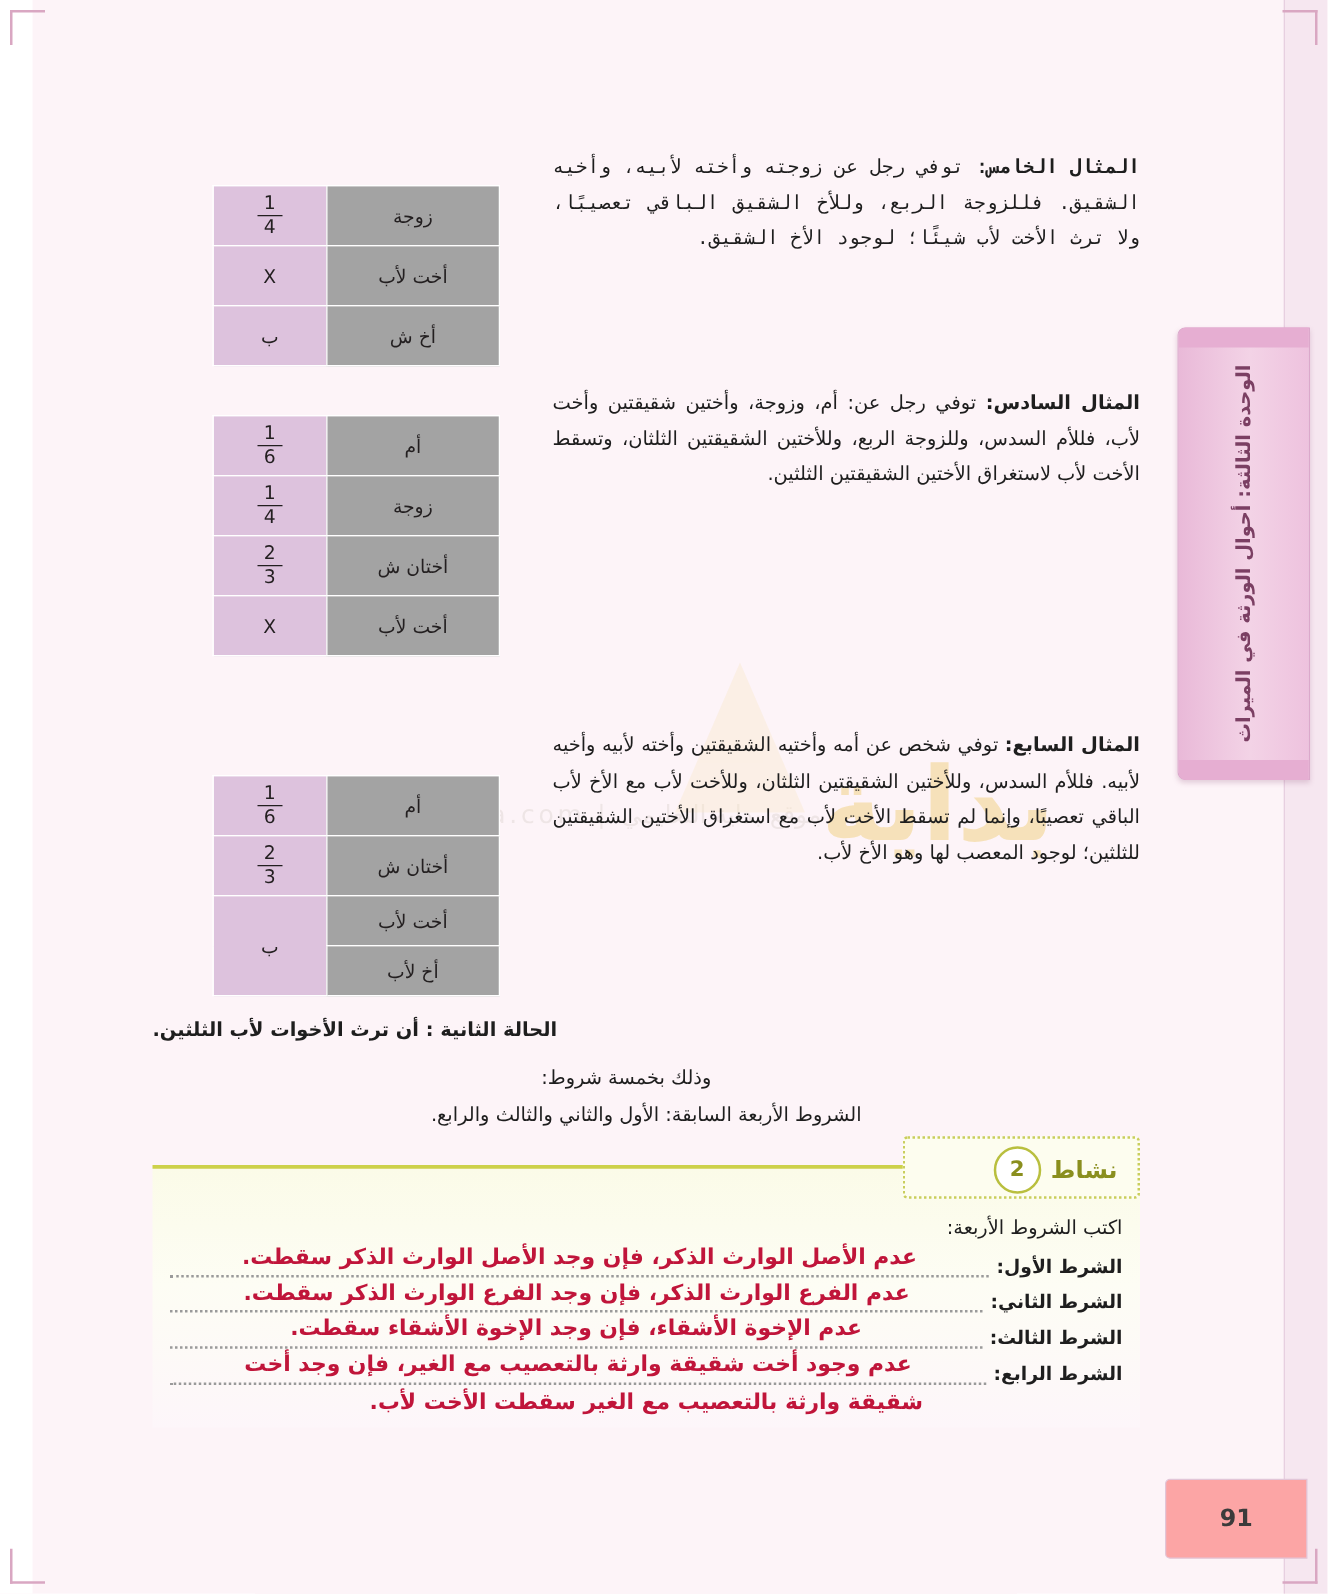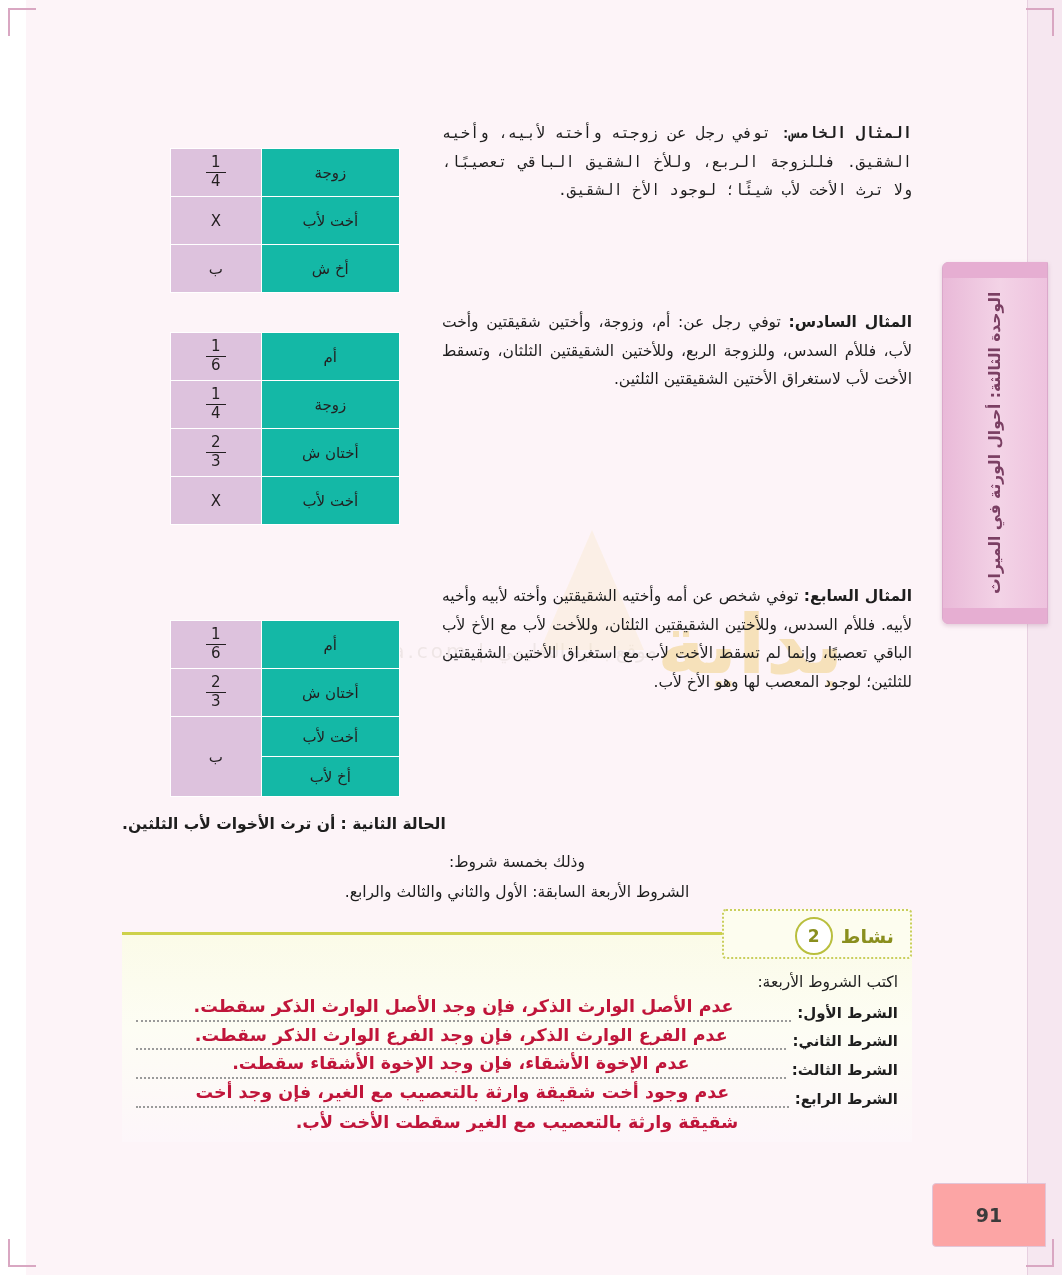--- a/index.html
+++ b/index.html
@@ -175,21 +175,21 @@
     border: 1px solid #ffffff;
     background: #e6cfe3;
     height: 47px;
     text-align: center;
     font-size: 15px;
     color: #231f20;
     padding: 0 6px;
   }
   .tbl td.lbl {
     width: 142px;
-    background: #14b8a6;
+    background: #a3a3a3;
   }
   .tbl td.val {
     width: 88px;
     background: #ddc2dd;
   }
   .frac {
     display: inline-block;
     line-height: 1.05;
     font-size: 15px;
   }
@@ -415,21 +415,21 @@
       </tr>
       <tr>
         <td class="lbl" style="height:39px;">أخ لأب</td>
       </tr>
     </tbody>
       </table>
 
     <div class="text-block" style="top:690px; right:0; width:790px; text-align:right; text-align-last:left;">
       <b>الحالة الثانية :</b><b> أن ترث الأخوات لأب الثلثين.</b>
     </div>
-    <div class="text-block" style="top:728px; right:0; width:790px; text-align:center; text-align-last:center;">وذلك بخمسة شروط:</div>
+    <div class="text-block" style="top:728px; right:16px; width:790px; text-align:center; text-align-last:center;">وذلك بخمسة شروط:</div>
     <div class="text-block" style="top:758px; right:0; width:790px; text-align-last:center;">الشروط الأربعة السابقة: الأول والثاني والثالث والرابع.</div>
 
     <div class="activity">
       <div class="activity-badge-frame"></div>
       <div class="activity-badge">
         <span class="label">نشاط</span>
         <span class="num">2</span>
       </div>
 
       <div class="activity-title" style="margin-top:28px;">اكتب الشروط الأربعة:</div>

